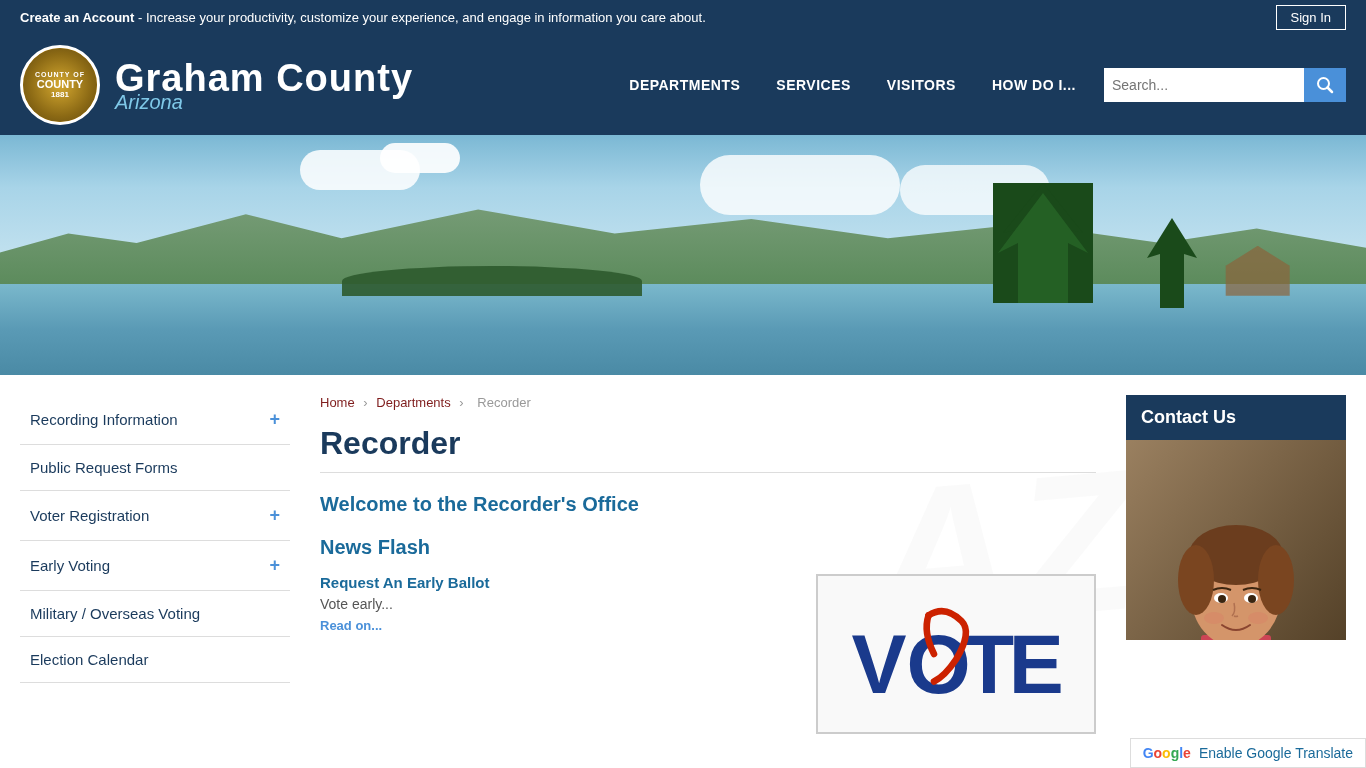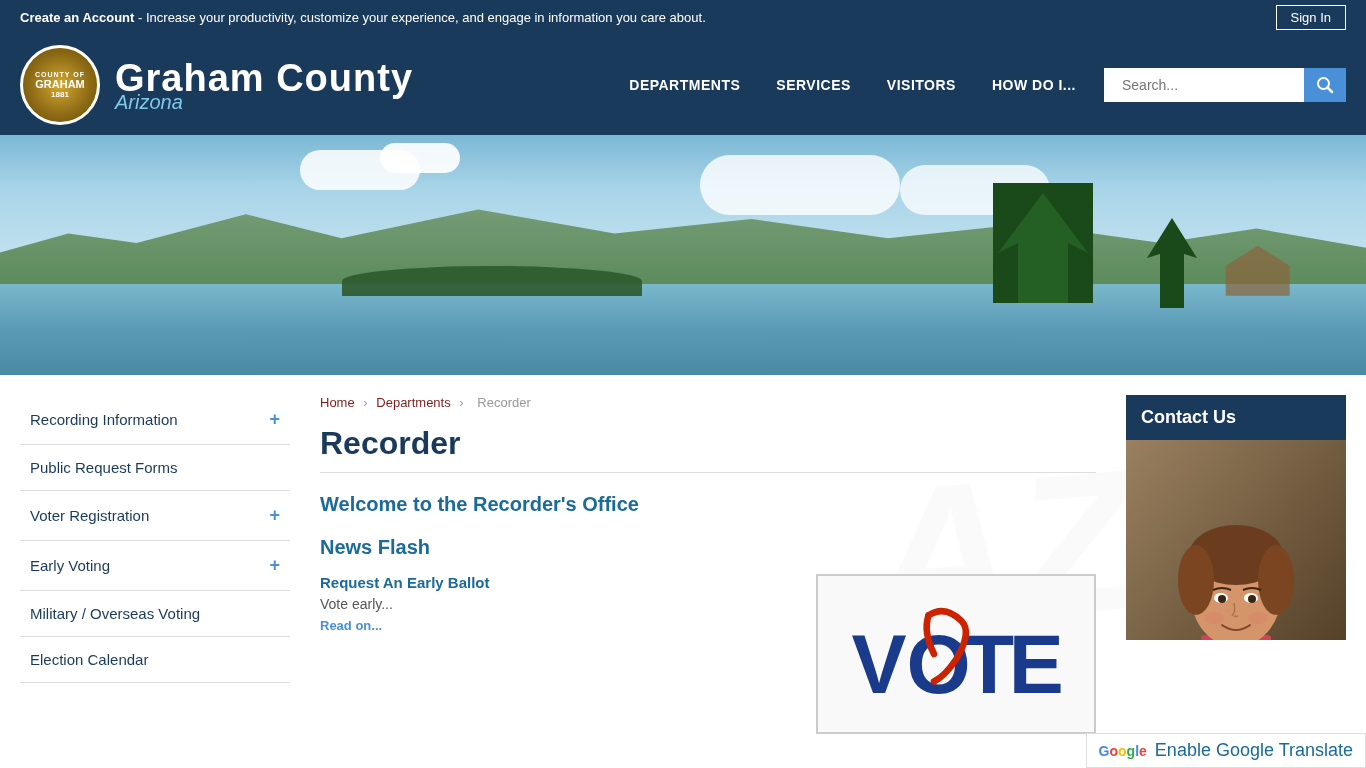--- a/index.html
+++ b/index.html
@@ -113,21 +113,21 @@
 
     .search-area {
       display: flex;
       align-items: center;
       background: #fff;
       border: none;
       margin-left: 10px;
     }
     .search-input {
       border: none;
-      padding: 8px 18px;
+      padding: 8px 8px;
       font-size: 14px;
       width: 200px;
       outline: none;
       color: #999;
     }
     .search-btn {
       background: #4a90d9;
       border: none;
       padding: 8px 12px;
       cursor: pointer;
@@ -308,21 +308,21 @@
       align-items: center;
       gap: 8px;
       font-size: 13px;
       z-index: 100;
     }
     .translate-btn {
       background: none;
       border: none;
       color: #1a6a9a;
       cursor: pointer;
-      font-size: 18px;
+      font-size: 14px;
     }
     .google-g {
       font-weight: bold;
       font-size: 14px;
     }
     .google-g span:nth-child(1) { color: #4285F4; }
     .google-g span:nth-child(2) { color: #EA4335; }
     .google-g span:nth-child(3) { color: #FBBC05; }
     .google-g span:nth-child(4) { color: #34A853; }
     .google-g span:nth-child(5) { color: #4285F4; }
@@ -337,21 +337,21 @@
     <span> - Increase your productivity, customize your experience, and engage in information you care about.</span>
   </div>
   <button class="sign-in-btn">Sign In</button>
 </div>
 
 <header class="site-header">
   <a class="logo-area" href="#">
     <div class="logo-circle">
       <div class="logo-inner">
         <div class="logo-text-county">COUNTY OF</div>
-        <div style="color:#fff;font-size:11px;font-weight:bold;">GRAHAM</div>
+        <div style="color:#fff;font-size:11px;font-weight:bold;">COUNTY</div>
         <div class="logo-year">1881</div>
       </div>
     </div>
     <div class="site-title">
       <span class="site-title-main">Graham County</span>
       <span class="site-title-sub">Arizona</span>
     </div>
   </a>
 
   <nav class="main-nav">

